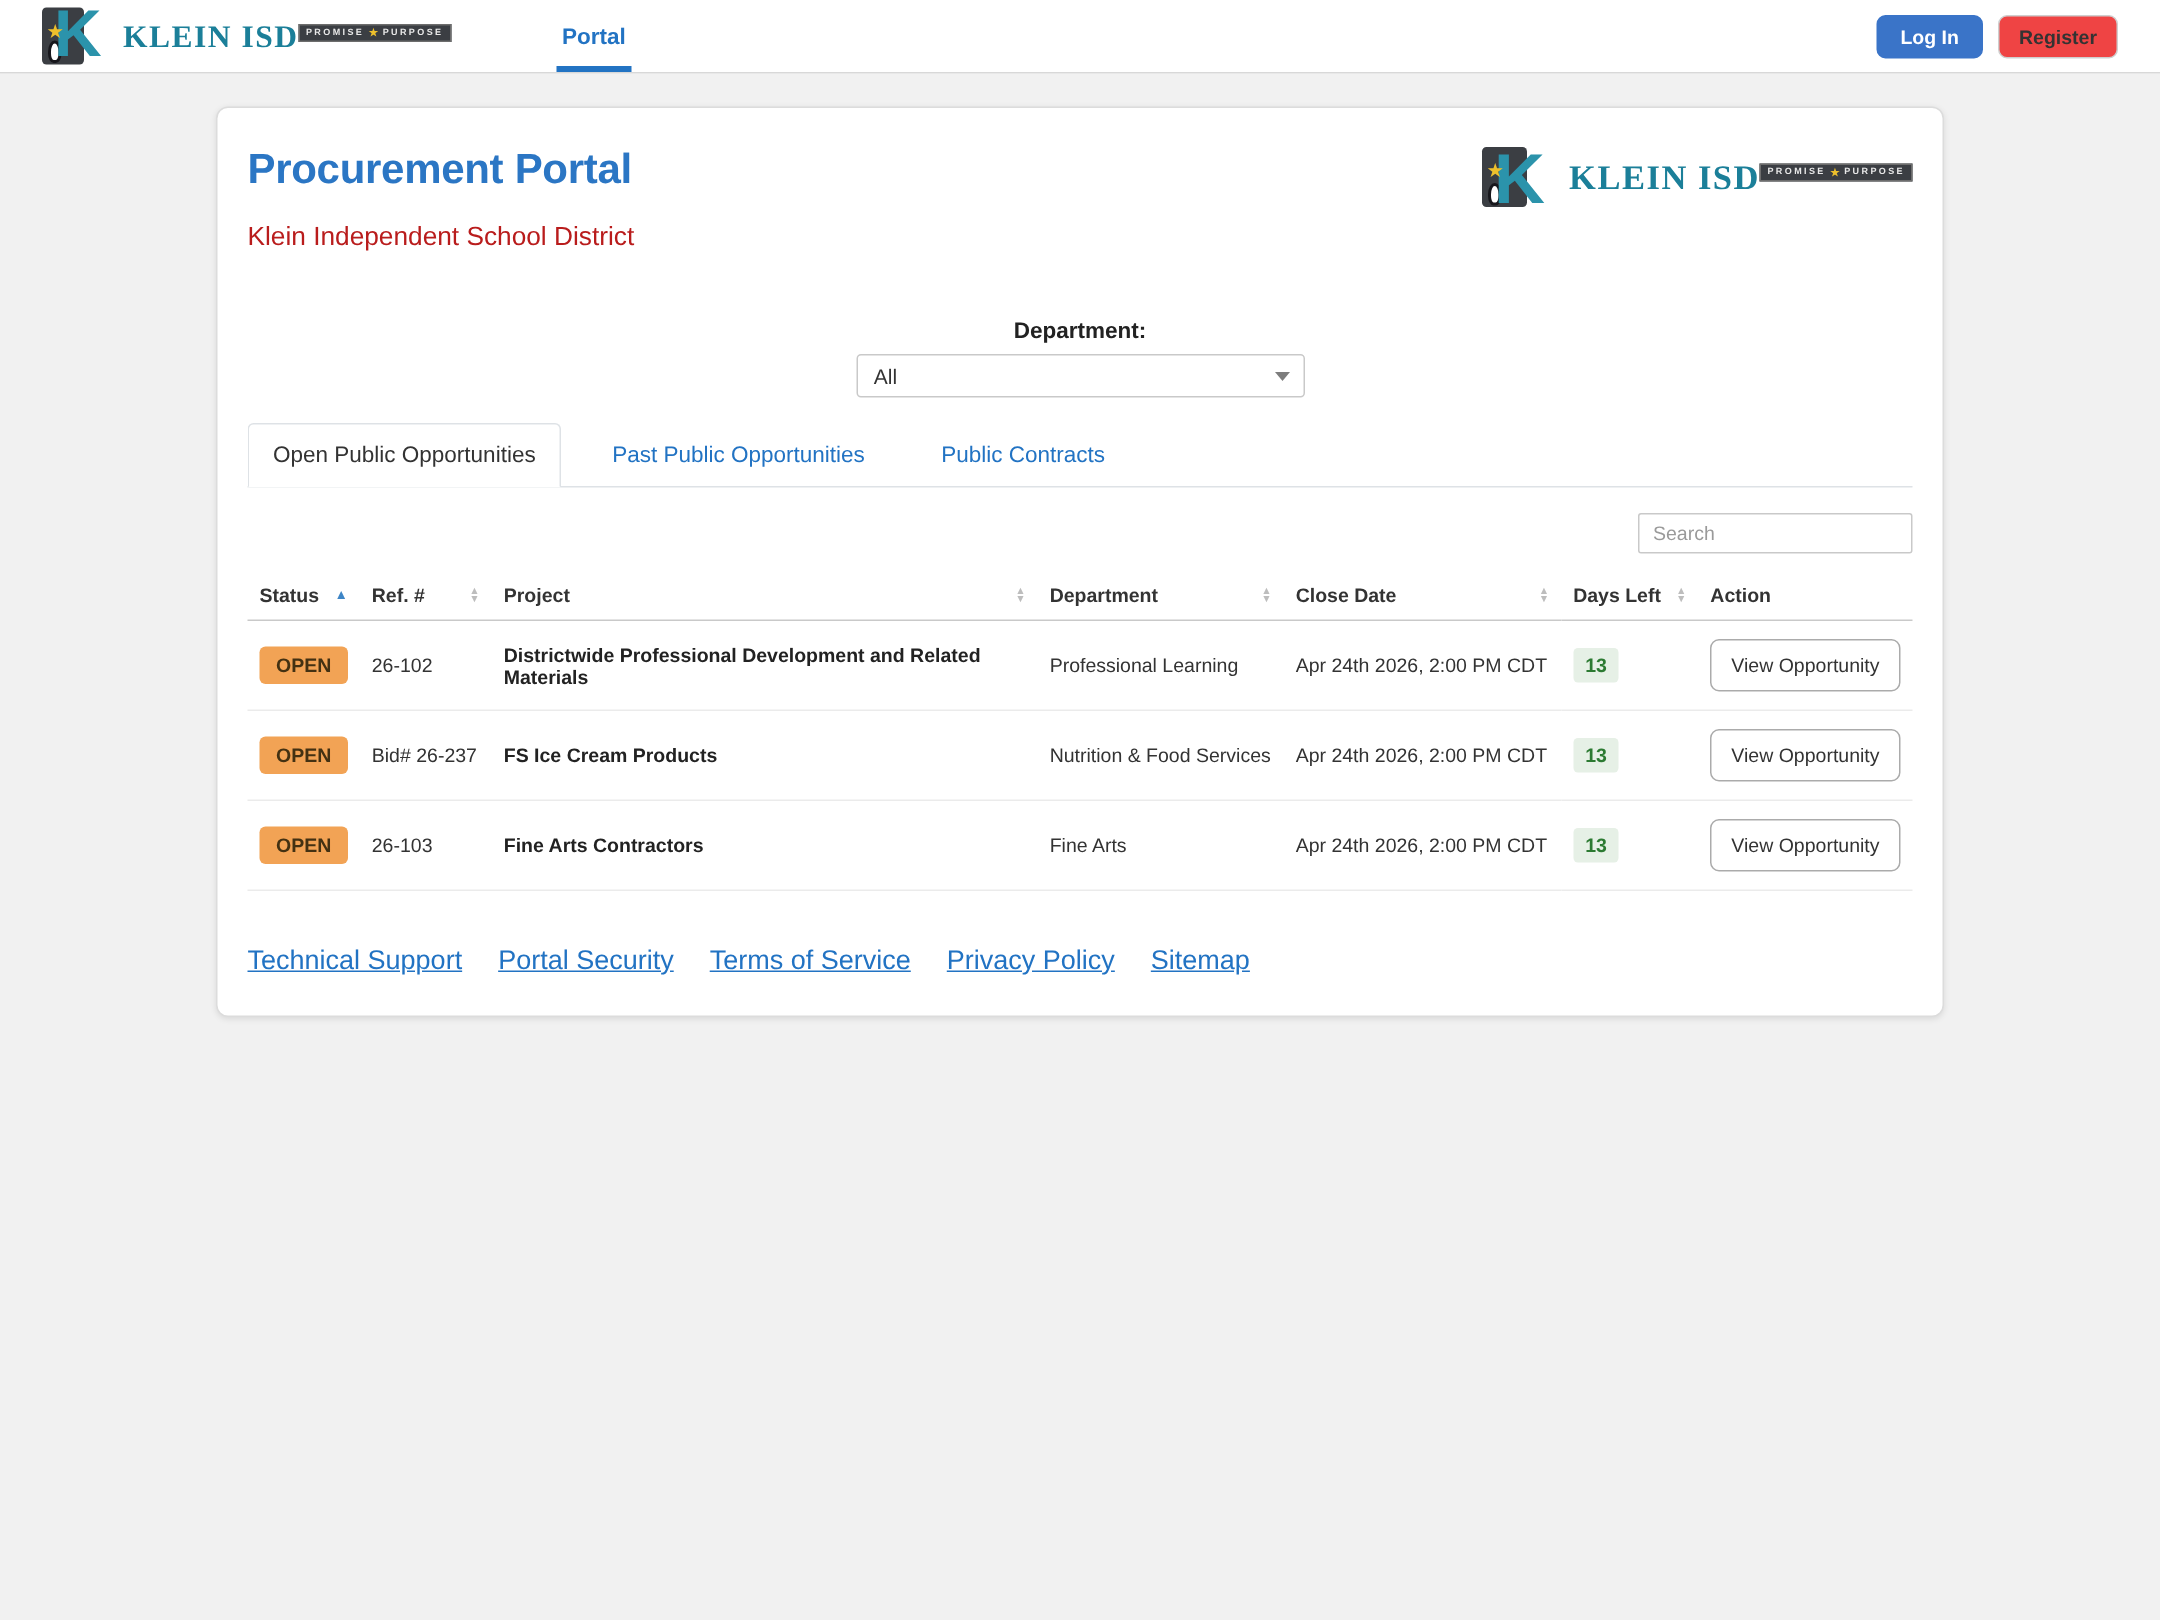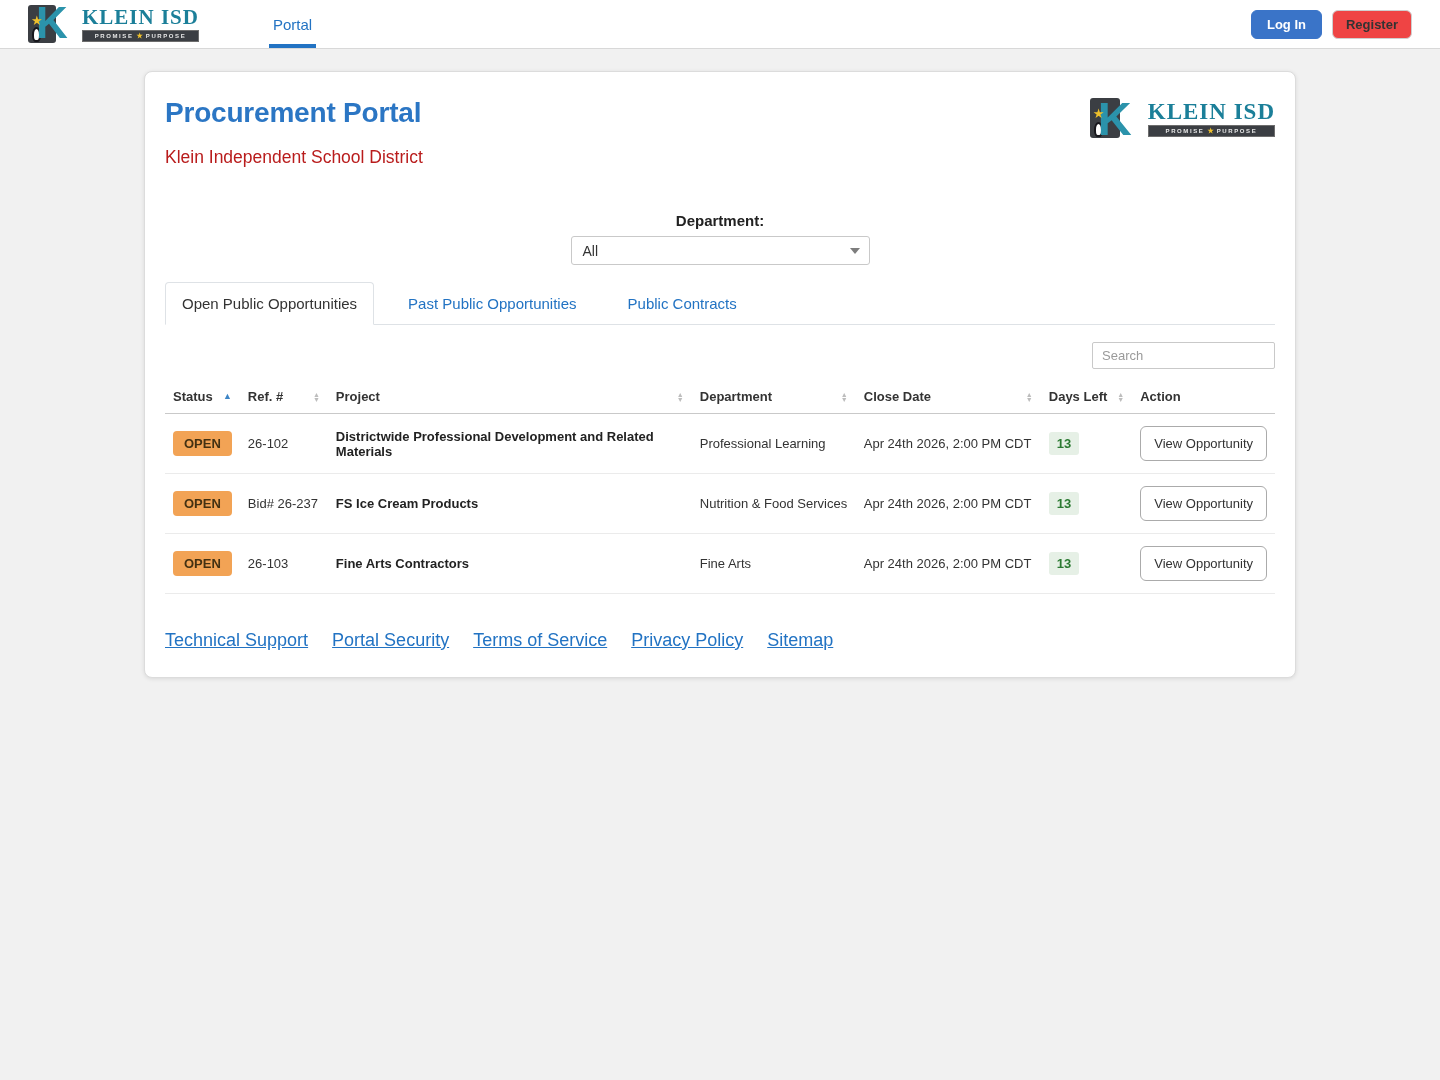--- a/index.html
+++ b/index.html
@@ -32,39 +32,39 @@
   }
   .brand-icon .star {
     position: absolute; left: 3px; top: 10px;
     color: #eec02c; font-size: 13px; line-height: 13px;
   }
   .brand-icon .mascot {
     position: absolute; left: 4px; bottom: 2px; width: 9px; height: 15px;
     background: #fff; border: 2px solid #17171c;
     border-radius: 50% 50% 42% 42%;
   }
-  .brand-text { display: flex; flex-direction: column; }
+  .brand-text { display: flex; }
   .brand-name {
     font-family: "Liberation Serif", serif;
     font-weight: 700; font-size: 21px; line-height: 21px;
     color: #1b7f99; letter-spacing: 1px; white-space: nowrap;
   }
   .brand-tagbar {
     margin-top: 2px; background: #3b3e43; border: 1px solid #6d6d6d;
     height: 12px; display: flex; align-items: center; justify-content: center;
     gap: 3px; padding: 0 4px;
   }
   .brand-tagbar span { color: #e8e8e8; font-size: 6px; letter-spacing: 1.6px; font-weight: 700; }
   .brand-tagbar .tag-star { color: #eec02c; font-size: 7px; letter-spacing: 0; }
 
   .nav-links { display: flex; align-items: stretch; margin-left: 62px; }
   .nav-link {
     position: relative; display: flex; align-items: center;
     padding: 0 2px; margin: 0 10px;
-    color: #2273c3; font-weight: 400; font-size: 15px; cursor: pointer;
+    color: #2273c3; font-weight: 700; font-size: 15px; cursor: pointer;
     text-decoration: none;
   }
   .nav-link.active::after {
     content: ""; position: absolute; left: -2px; right: -2px; bottom: 0;
     height: 4px; background: #2273c3;
   }
 
   .nav-actions { margin-left: auto; display: flex; align-items: center; gap: 10px; }
   .btn-login {
     background: #3a74c8; color: #fff; border: 1px solid #3a74c8;

